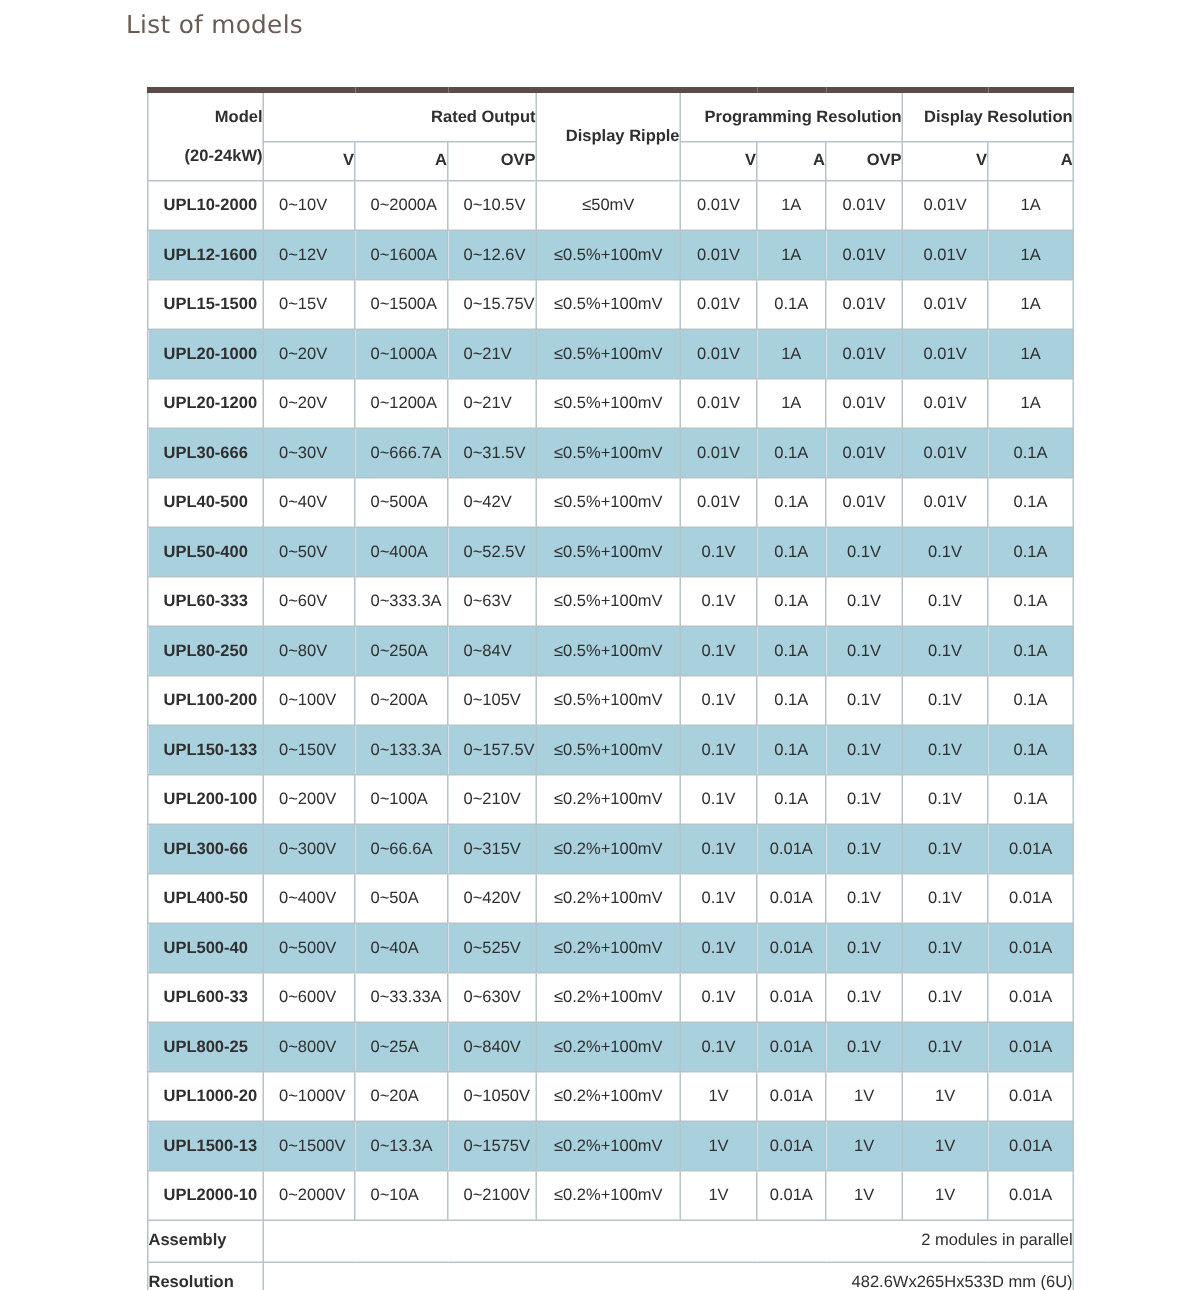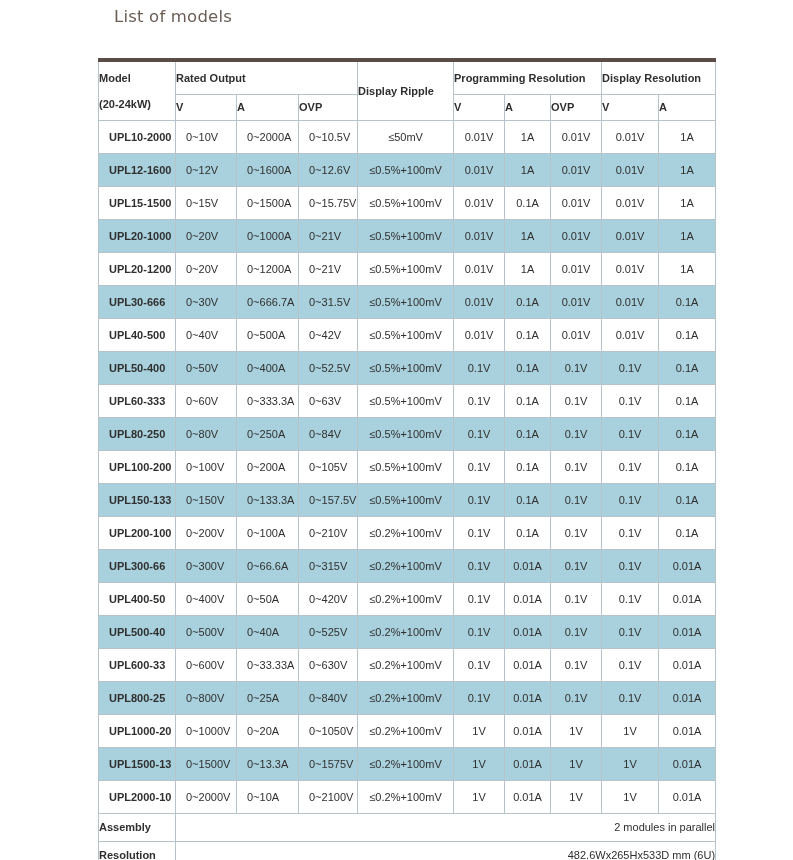--- a/index.html
+++ b/index.html
@@ -9,21 +9,21 @@
     font-family: "Liberation Sans", sans-serif;
   }
   .page {
     position: relative;
     width: 793px;
     height: 860px;
     background: #ffffff;
   }
   .title {
     position: absolute;
-    left: 114px;
+    left: 84px;
     top: 7px;
     font-family: "DejaVu Sans", "Liberation Sans", sans-serif;
     font-size: 16.5px;
     font-weight: normal;
     color: #6a5c54;
     letter-spacing: 0.2px;
   }
   table.models {
     position: absolute;
     left: 98px;
@@ -36,21 +36,21 @@
   }
   table.models th,
   table.models td {
     border: 1px solid #b6c3c9;
     overflow: hidden;
     white-space: nowrap;
   }
   table.models { border-top: 4px solid var(--topborder, #5a4d48); }
   thead th {
     font-weight: bold;
-    text-align: left;
+    text-align: right;
     background: #ffffff;
     font-size: 11px;
   }
   tr.hrow1 { height: 34px; }
   tr.hrow2 { height: 26px; }
   .model-h div { line-height: 26px; }
   tbody tr { height: 33px; }
   tbody tr.hl td { background: var(--hl, #a9d1dd); }
   td.c-model { font-weight: bold; text-align: left; padding-left: 10px; }
   td.c-left  { text-align: left; padding-left: 10px; }

